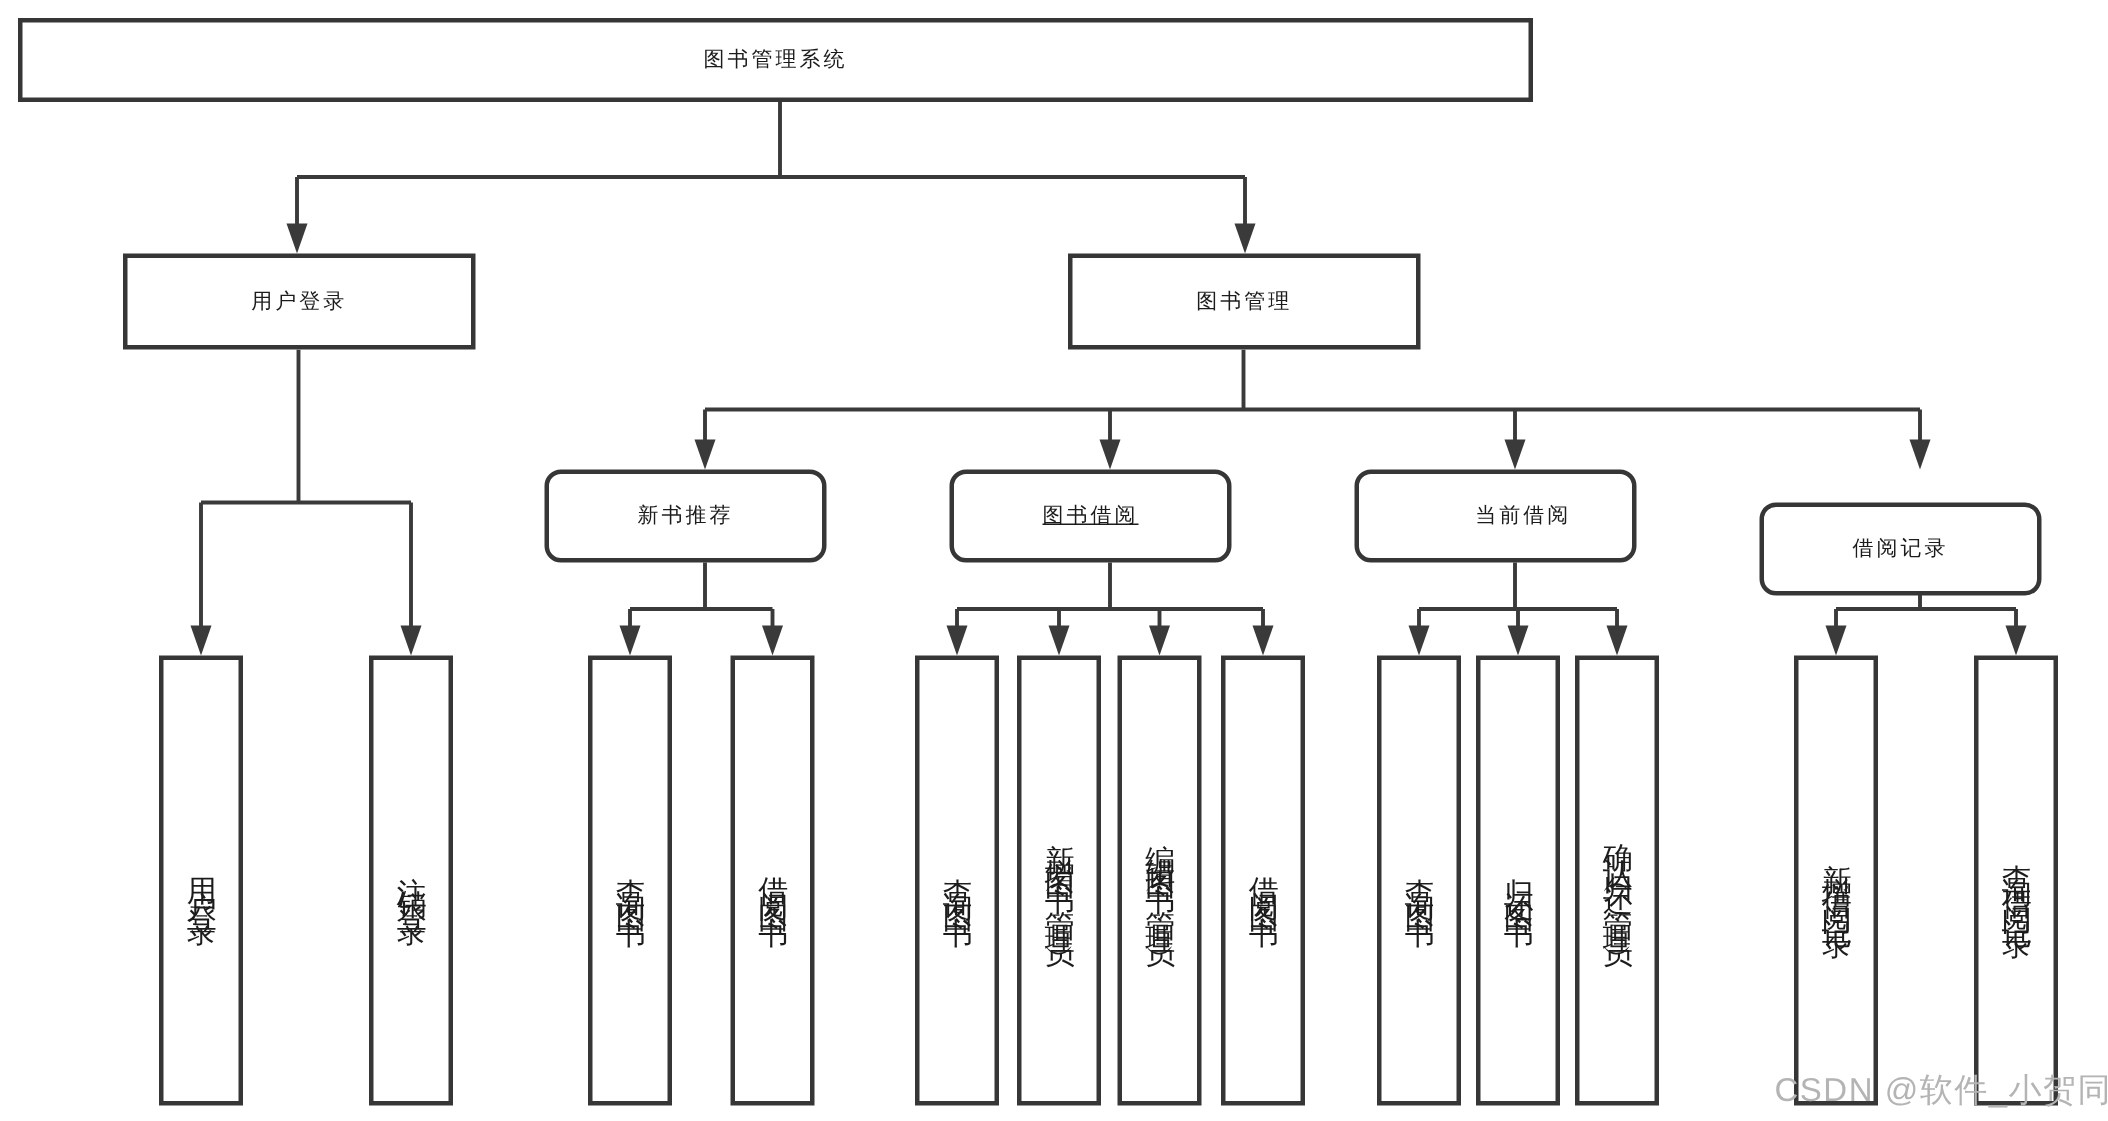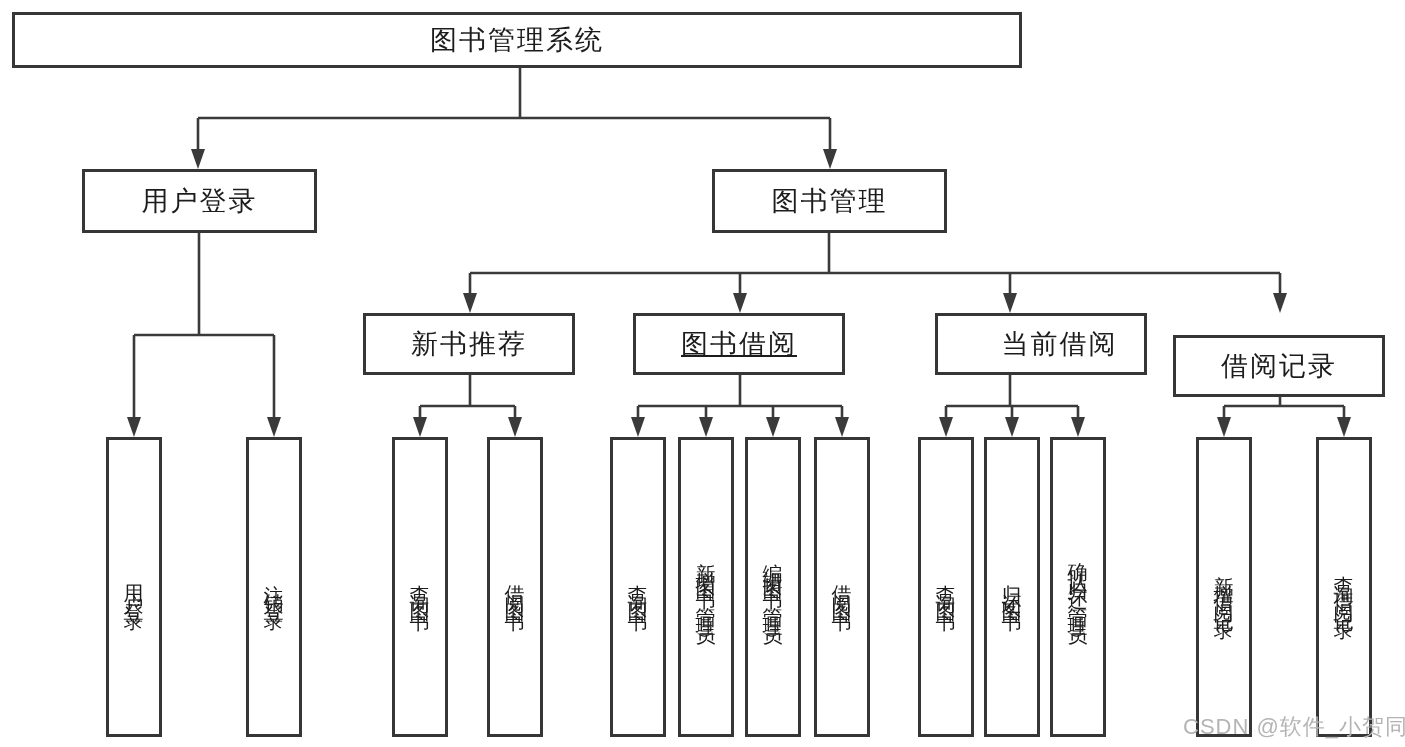--- a/index.html
+++ b/index.html
@@ -24,35 +24,35 @@
     position: absolute;
     box-sizing: border-box;
     border: 3px solid #363636;
     background: #ffffff;
     display: flex;
     align-items: center;
     justify-content: center;
     color: #1c1c1c;
   }
   .hbox {
-    font-size: 27px;
+    font-size: 14px;
     letter-spacing: 2px;
     white-space: nowrap;
   }
   .vbox span {
     writing-mode: vertical-rl;
     text-orientation: mixed;
     font-size: 20px;
     letter-spacing: 9px;
     line-height: 1;
     color: #1c1c1c;
   }
   .root  { left: 12px;  top: 12px;  width: 1010px; height: 56px; }
   .lvl2  { top: 169px; height: 64px; width: 235px; }
-  .lvl3  { top: 313px; height: 62px; width: 212px; }
+  .lvl3  { top: 313px; height: 62px; width: 188px; border-radius: 11px; }
   .leaf  { top: 437px; height: 300px; width: 56px; }
   .watermark {
     position: absolute;
     left: 1183px;
     top: 712px;
     font-size: 22px;
     letter-spacing: 1px;
     color: #b4b4b4;
     white-space: nowrap;
     z-index: 5;
@@ -146,21 +146,21 @@
   <div class="box hbox lvl2" style="left:712px;justify-content:center;">
     <span>图书管理</span>
   </div>
 
   <div class="box hbox lvl3" style="left:363px;">
     <span>新书推荐</span>
   </div>
   <div class="box hbox lvl3" style="left:633px;text-decoration:underline;">
     <span>图书借阅</span>
   </div>
-  <div class="box hbox lvl3" style="left:935px;padding-left:37px;">
+  <div class="box hbox lvl3" style="left:903px;padding-left:37px;">
     <span>当前借阅</span>
   </div>
   <div class="box hbox lvl3" style="left:1173px;margin-top:22px;">
     <span>借阅记录</span>
   </div>
 
   <div class="box vbox leaf" style="left:106px;">
     <span>用户登录</span>
   </div>
   <div class="box vbox leaf" style="left:246px;">

